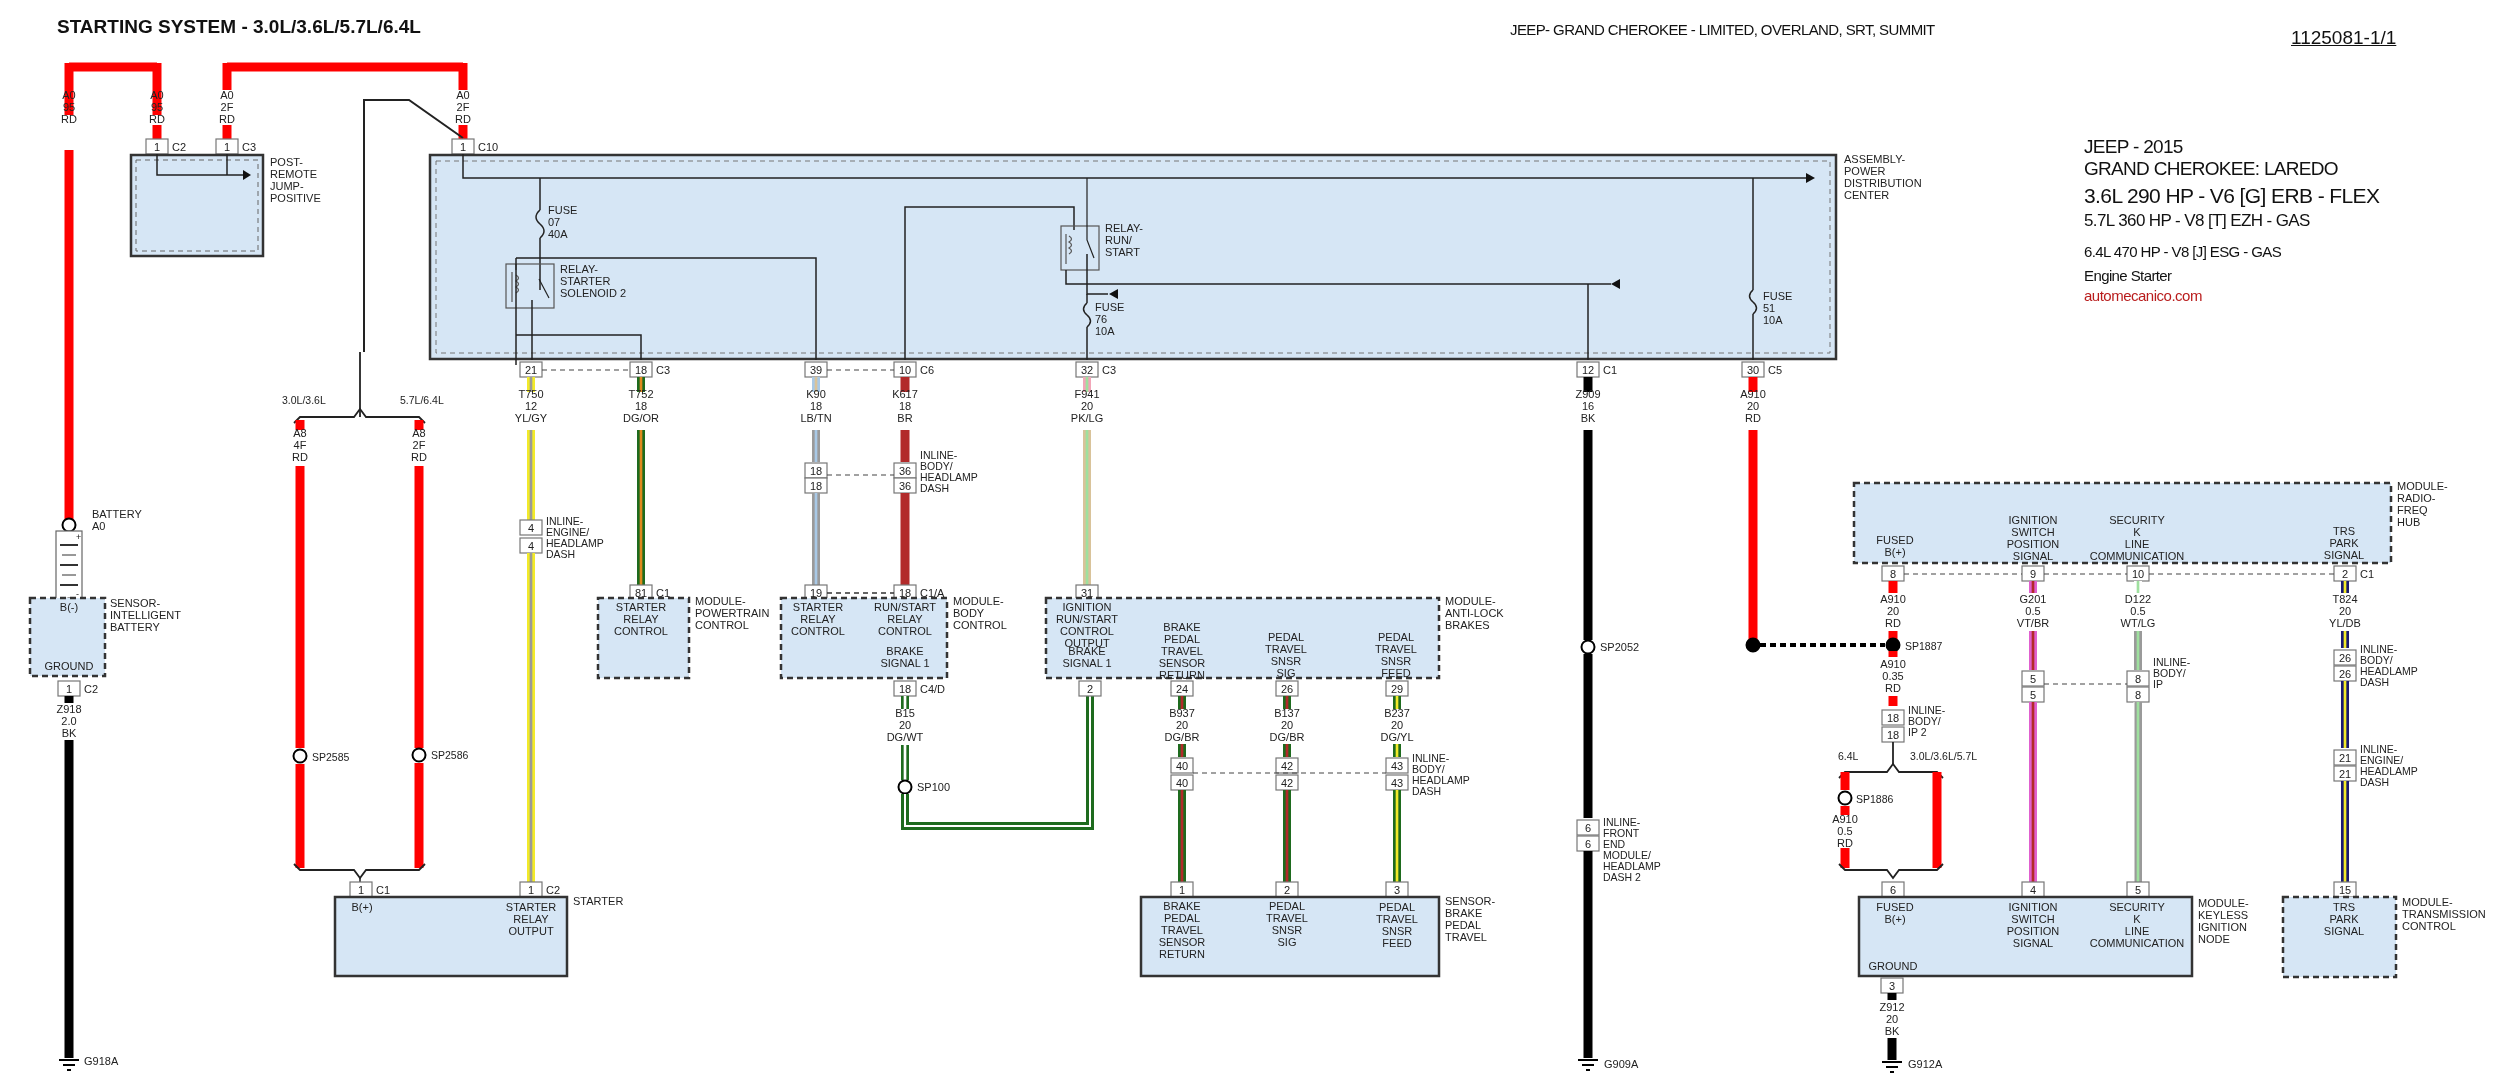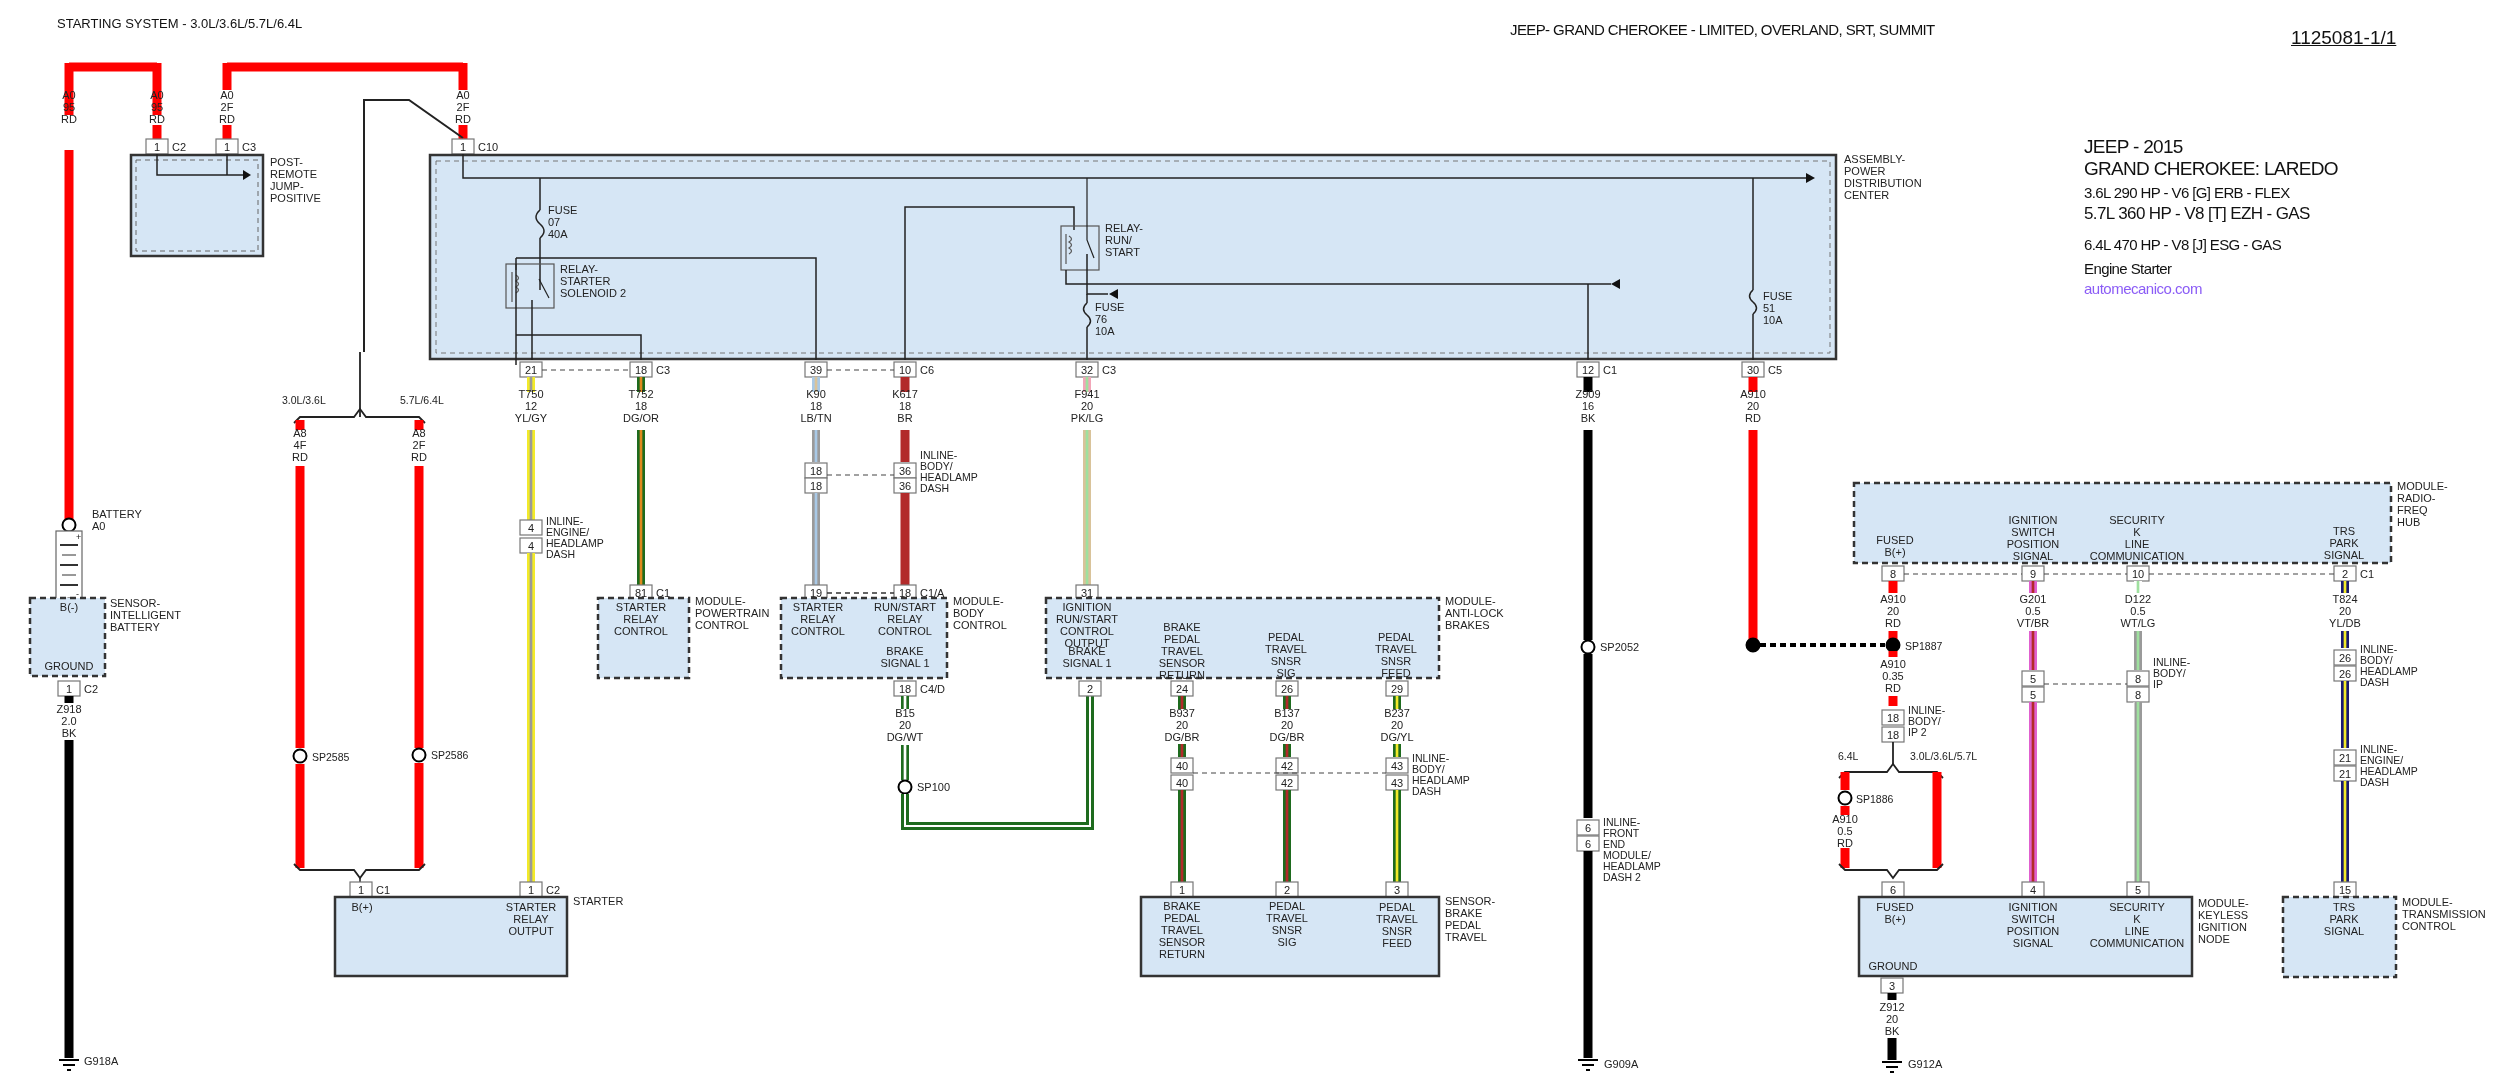--- a/index.html
+++ b/index.html
@@ -4,32 +4,32 @@
 <style>
   html,body{margin:0;padding:0;background:#fff;}
   body{width:2500px;height:1092px;position:relative;overflow:hidden;font-family:"Liberation Sans",sans-serif;color:#111;}
   #diagram{position:absolute;left:0;top:0;}
   .t{font-family:"Liberation Sans",sans-serif;fill:#222;}
   .hdr{position:absolute;font-family:"Liberation Sans",sans-serif;color:#111;white-space:nowrap;}
 </style>
 </head>
 <body>
 
-<div class="hdr" style="left:57px;top:16px;font-size:13px;">STARTING SYSTEM - 3.0L/3.6L/5.7L/6.4L</div>
+<div class="hdr" style="left:57px;top:16px;font-size:19px;font-weight:bold;">STARTING SYSTEM - 3.0L/3.6L/5.7L/6.4L</div>
 <div class="hdr" style="left:1510px;top:21px;font-size:15px;letter-spacing:-0.6px;">JEEP- GRAND CHEROKEE  - LIMITED, OVERLAND, SRT, SUMMIT</div>
 <div class="hdr" style="left:2291px;top:27px;font-size:19px;text-decoration:underline;">1125081-1/1</div>
 
 <div class="hdr" style="left:2084px;top:136px;">
   <div style="font-size:19px;letter-spacing:-0.7px;">JEEP - 2015</div>
   <div style="font-size:19px;letter-spacing:-0.7px;margin-bottom:4px;">GRAND CHEROKEE: LAREDO</div>
-  <div style="font-size:15px;letter-spacing:-0.6px;margin-bottom:3px;">3.6L 290 HP - V6 [G] ERB - FLEX</div>
+  <div style="font-size:21px;letter-spacing:-0.6px;margin-bottom:3px;">3.6L 290 HP - V6 [G] ERB - FLEX</div>
   <div style="font-size:17px;letter-spacing:-0.6px;margin-bottom:12px;">5.7L 360 HP - V8 [T] EZH - GAS</div>
   <div style="font-size:15px;letter-spacing:-0.6px;margin-bottom:7px;">6.4L 470 HP - V8 [J] ESG - GAS</div>
   <div style="font-size:15px;letter-spacing:-0.6px;margin-bottom:3px;">Engine Starter</div>
-  <div style="font-size:15px;color:#8b5cf6;letter-spacing:-0.5px;">automecanico.com</div>
+  <div style="font-size:15px;color:#b91c1c;letter-spacing:-0.5px;">automecanico.com</div>
 </div>
 
 <svg id="diagram" width="2500" height="1092" viewBox="0 0 2500 1092" xmlns="http://www.w3.org/2000/svg">
     <g>
       <line x1="69" y1="67" x2="157" y2="67" stroke="#ff0000" stroke-width="9" stroke-linecap="butt"></line>
     </g>
     <g>
       <line x1="69" y1="63" x2="69" y2="115" stroke="#ff0000" stroke-width="9" stroke-linecap="butt"></line>
     </g>
     <text x="69" y="99" class="t" font-size="11" text-anchor="middle" fill="#222">A0</text>

